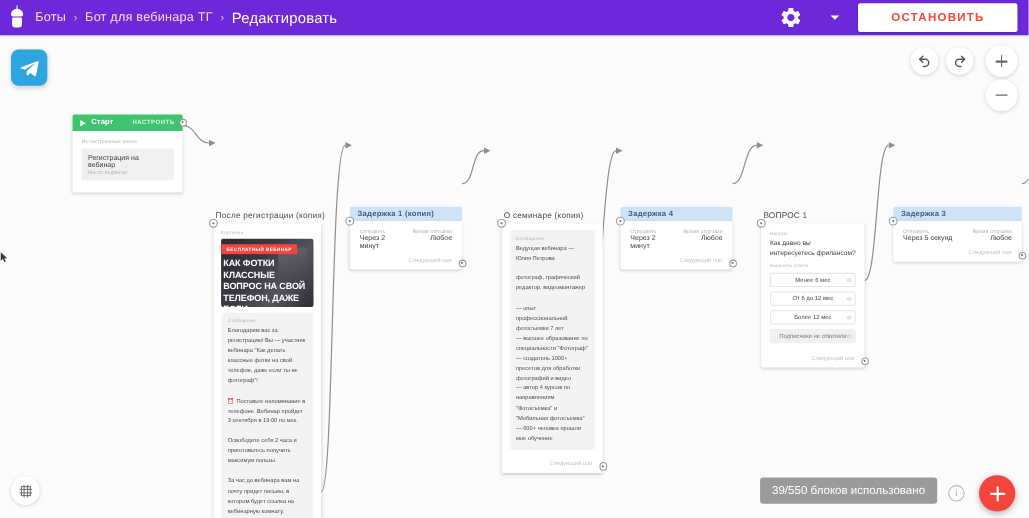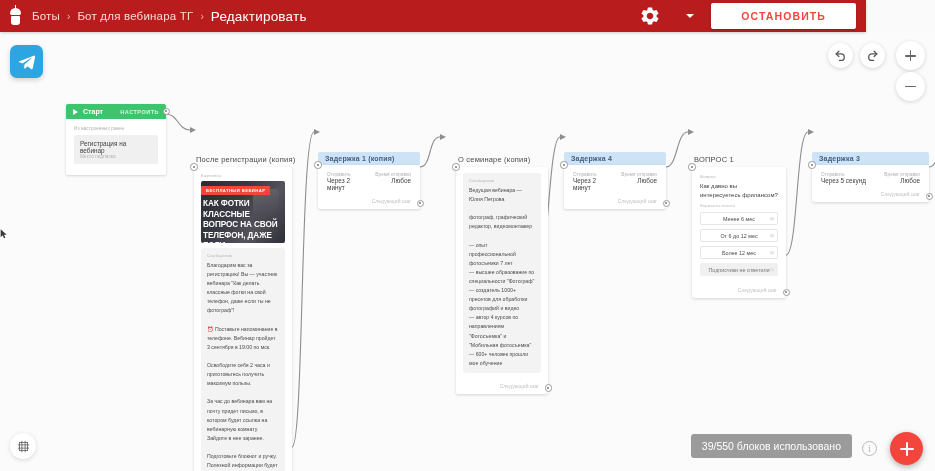--- a/index.html
+++ b/index.html
@@ -5,22 +5,22 @@
   * { box-sizing: border-box; margin:0; padding:0; }
   html,body { width:935px; height:471px; overflow:hidden; }
   body {
     font-family: "Liberation Sans", sans-serif;
     background:#fafafa;
     -webkit-font-smoothing:antialiased;
   }
 
   
   .header{
-    position:absolute; left:0; top:0; width:866px; height:32px;
-    background:#b91c1c; display:flex; align-items:center;
+    position:absolute; left:0; top:0; width:935px; height:32px;
+    background:#6d28d9; display:flex; align-items:center;
     padding:0 10px 0 8px; z-index:50;
     box-shadow:0 1px 3px rgba(0,0,0,.18);
   }
   .bot-icon{
     width:15px;height:17px;margin-right:9px;flex:none;position:relative;
   }
   .bot-icon .head{position:absolute;left:2px;top:0;width:11px;height:7px;border-radius:6px 6px 2px 2px;background:#fff;}
   .bot-icon .body{position:absolute;left:3px;top:8px;width:9px;height:9px;border-radius:1px 1px 3px 3px;background:#fff;}
   .bot-icon .ant{position:absolute;left:7px;top:-3px;width:1px;height:4px;background:#fff;}
   .crumb{ color:#ffd9d7; font-size:11.5px; letter-spacing:.2px; white-space:nowrap; }
@@ -96,20 +96,21 @@
   .fab .pl{position:relative;width:14px;height:14px;}
   .fab .pl:before,.fab .pl:after{content:"";position:absolute;background:#fff;border-radius:1px;}
   .fab .pl:before{left:0;top:6.2px;width:14px;height:2px;}
   .fab .pl:after{left:6.2px;top:0;width:2px;height:14px;}
 
   
   .node{ position:absolute; }
   .node-title{
     font-size:7px; color:#3c4a5a; padding:3px 6px 3px 7px; font-weight:bold; letter-spacing:.2px;
     white-space:nowrap;
+    margin-top:36px;
   }
   .node-title.blue{ background:#cfe3f7; color:#3f5e82; border-radius:2px 2px 0 0; }
   .node-title.plain{ color:#4a4a4a; font-weight:normal; font-size:7.5px; padding-left:2px; }
   .card{
     background:#fff; border-radius:2px; box-shadow:0 1px 3px rgba(0,0,0,.16);
     position:relative;
   }
 
   .green-hdr{
     background:#3ec46d; border-radius:2px 2px 0 0; height:15px; display:flex; align-items:center;

